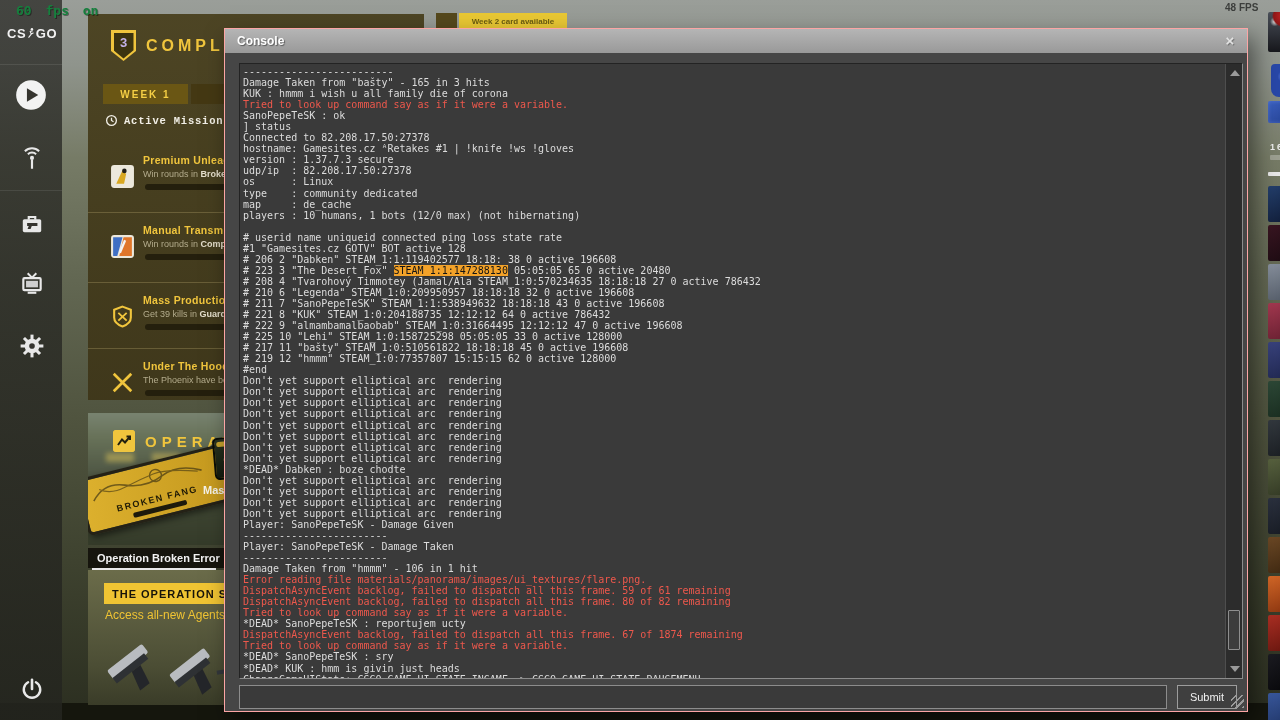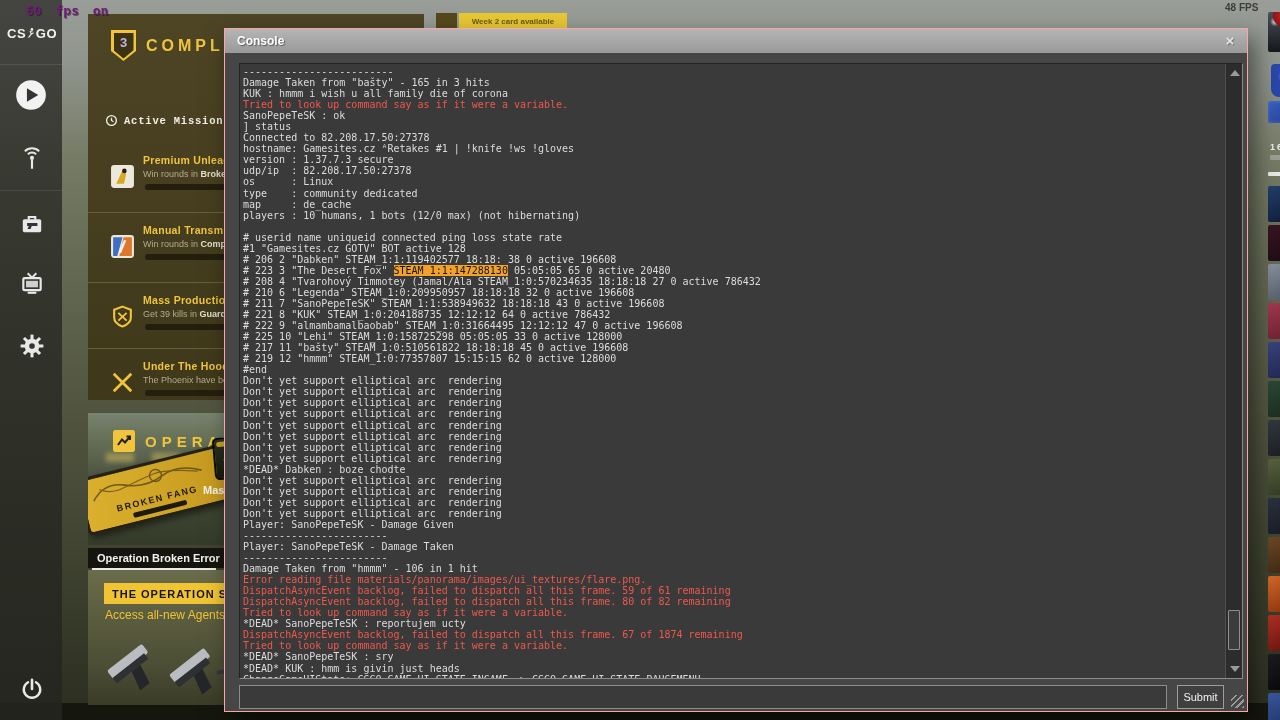--- a/index.html
+++ b/index.html
@@ -9,21 +9,21 @@
   
   .bottom-strip { position:absolute; left:0; top:703px; width:1280px; height:17px; background:#15160d; z-index:0; }
 
   
   .sidebar { position:absolute; left:0; top:0; width:62px; height:720px; background:linear-gradient(180deg, rgba(44,44,40,.78), rgba(36,37,31,.85)); z-index:3; }
   .sidebar .divider { position:absolute; left:0; width:62px; height:1px; background:rgba(255,255,255,.09); }
   .logo { position:absolute; left:7px; top:24px; width:50px; height:18px; display:flex; align-items:center; gap:1px; color:#f2f2f2; font-weight:bold; font-size:13px; letter-spacing:.5px; }
   .side-ic { position:absolute; left:19px; width:26px; height:26px; cursor:pointer; }
   .play-btn { position:absolute; left:13px; top:77px; width:36px; height:36px; }
 
-  .fps-overlay { position:absolute; left:26px; top:3px; z-index:7; color:#701a75; font:bold 13px "DejaVu Sans Mono", monospace; word-spacing:6px; text-shadow:1px 1px 0 rgba(0,0,0,.4); }
+  .fps-overlay { position:absolute; left:16px; top:3px; z-index:7; color:#15803d; font:bold 13px "DejaVu Sans Mono", monospace; word-spacing:6px; text-shadow:1px 1px 0 rgba(0,0,0,.4); }
   .fps-counter { position:absolute; left:1225px; top:2px; z-index:2; color:#3c3e3c; font:bold 10px "Liberation Sans", sans-serif; }
 
   
   .missions-panel { position:absolute; left:88px; top:14px; width:336px; height:386px; background:linear-gradient(180deg, rgba(73,64,30,.95), rgba(62,54,25,.95)); z-index:1; }
   .shield-badge { position:absolute; left:23px; top:16px; width:25px; height:31px; background:#f0c53d; clip-path:polygon(0 0,100% 0,100% 68%,50% 100%,0 68%); }
   .shield-badge .inner { position:absolute; inset:2.5px; background:#3c3410; clip-path:polygon(0 0,100% 0,100% 68%,50% 100%,0 68%); display:flex; align-items:center; justify-content:center; color:#c4b2e8; font-weight:bold; font-size:13px; padding-bottom:6px; }
   .complete-hdr { position:absolute; left:58px; top:23px; color:#f0c53d; font-weight:bold; font-size:16px; letter-spacing:4px; white-space:nowrap; }
   .tabs { position:absolute; left:15px; top:70px; display:flex; gap:3px; }
   .tab { height:20px; display:flex; align-items:center; justify-content:center; font-weight:bold; font-size:10px; letter-spacing:2px; cursor:pointer; }
   .tab.active { width:85px; background:#6a5614; color:#f5cf45; }
@@ -101,21 +101,21 @@
   .cline { height:11.05px; white-space:pre; }
   .cline .err, .cline.err { color:#ee584c; }
   .cline .hl { background:#f3a229; color:#141414; }
   .scrollbar { position:absolute; right:0; top:0; width:17px; height:100%; background:#2c2c2c; border-left:1px solid #4e4e4e; }
   .sb-up, .sb-down { position:absolute; left:0; width:17px; height:14px; display:flex; align-items:center; justify-content:center; cursor:pointer; }
   .sb-up { top:2px; } .sb-down { top:598px; }
   .tri-up { width:0; height:0; border-left:5px solid transparent; border-right:5px solid transparent; border-bottom:6px solid #9a9a9a; }
   .tri-down { width:0; height:0; border-left:5px solid transparent; border-right:5px solid transparent; border-top:6px solid #9a9a9a; }
   .sb-thumb { position:absolute; left:2px; top:546px; width:12px; height:40px; background:#3c3c3c; border:1px solid #8e8e8e; border-radius:1px; cursor:grab; }
   .console-input { position:absolute; left:14px; top:656px; width:928px; height:24px; background:#3a3a3a; border:1px solid #8c8c8c; color:#e8e8e8; font:11px "DejaVu Sans Mono", monospace; padding:0 6px; outline:none; }
-  .submit-btn { position:absolute; left:952px; top:656px; width:47px; height:24px; background:#3f3f3f; border:1px solid #9c9c9c; color:#f0f0f0; font:11px "Liberation Sans", sans-serif; cursor:pointer; }
+  .submit-btn { position:absolute; left:952px; top:656px; width:60px; height:24px; background:#3f3f3f; border:1px solid #9c9c9c; color:#f0f0f0; font:11px "Liberation Sans", sans-serif; cursor:pointer; }
   .grip { position:absolute; right:3px; bottom:3px; width:13px; height:13px; background:repeating-linear-gradient(135deg, transparent 0 3px, #9a9a9a 3px 4.5px); cursor:nwse-resize; }
 </style>
 </head>
 <body>
 
 <div class="bottom-strip"></div>
 
 <div class="fps-overlay">60 fps on</div>
 <div class="fps-counter">48 FPS</div>
 
@@ -169,20 +169,24 @@
       <path d="M12 3.5 V12" stroke="#e8e8e8" stroke-width="2.4" stroke-linecap="round" fill="none"></path>
       <path d="M8.4 5.8 a7.6 7.6 0 1 0 7.2 0" stroke="#e8e8e8" stroke-width="2.2" fill="none" stroke-linecap="round"></path>
     </svg>
 </div>
 
 <div class="missions-panel">
   <div class="shield-badge">
       <div class="inner">3</div>
     </div>
   <div class="complete-hdr">COMPLETE</div>
+  <div class="tabs">
+    <div class="tab active">WEEK 1</div>
+    <div class="tab inactive">STATS</div>
+  </div>
   <div class="active-missions">
     <svg width="13" height="13" viewBox="0 0 16 16">
         <circle cx="8" cy="8" r="6" stroke="#f2efe6" stroke-width="1.6" fill="none"></circle>
         <path d="M8 4.5 V8 L10.5 9.5" stroke="#f2efe6" stroke-width="1.6" fill="none"></path>
       </svg>
     <span>Active Missions</span>
   </div>
 
   <div class="mission" style="top:132px">
     <svg class="m-icon" viewBox="0 0 24 24">

